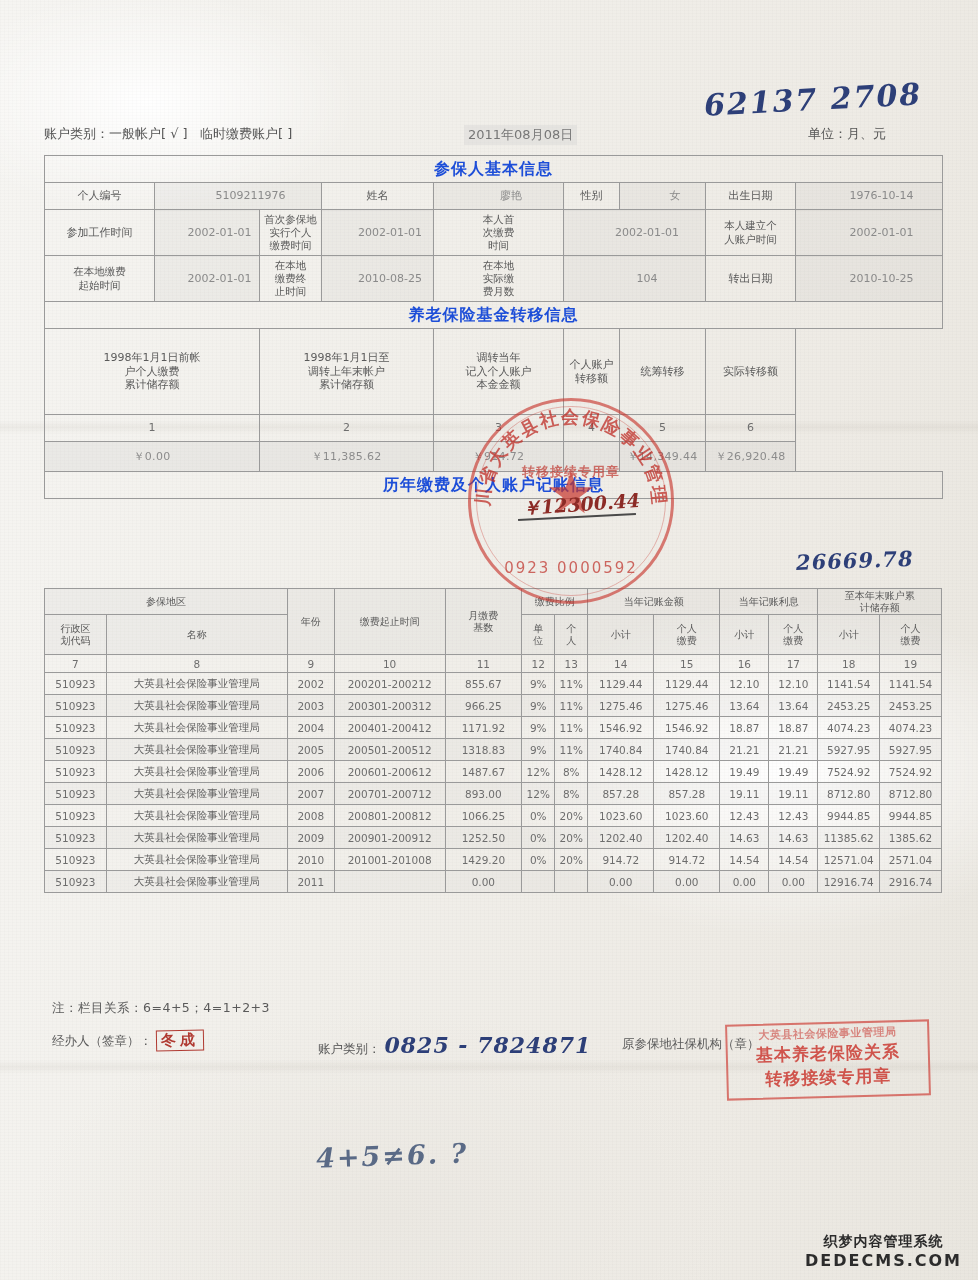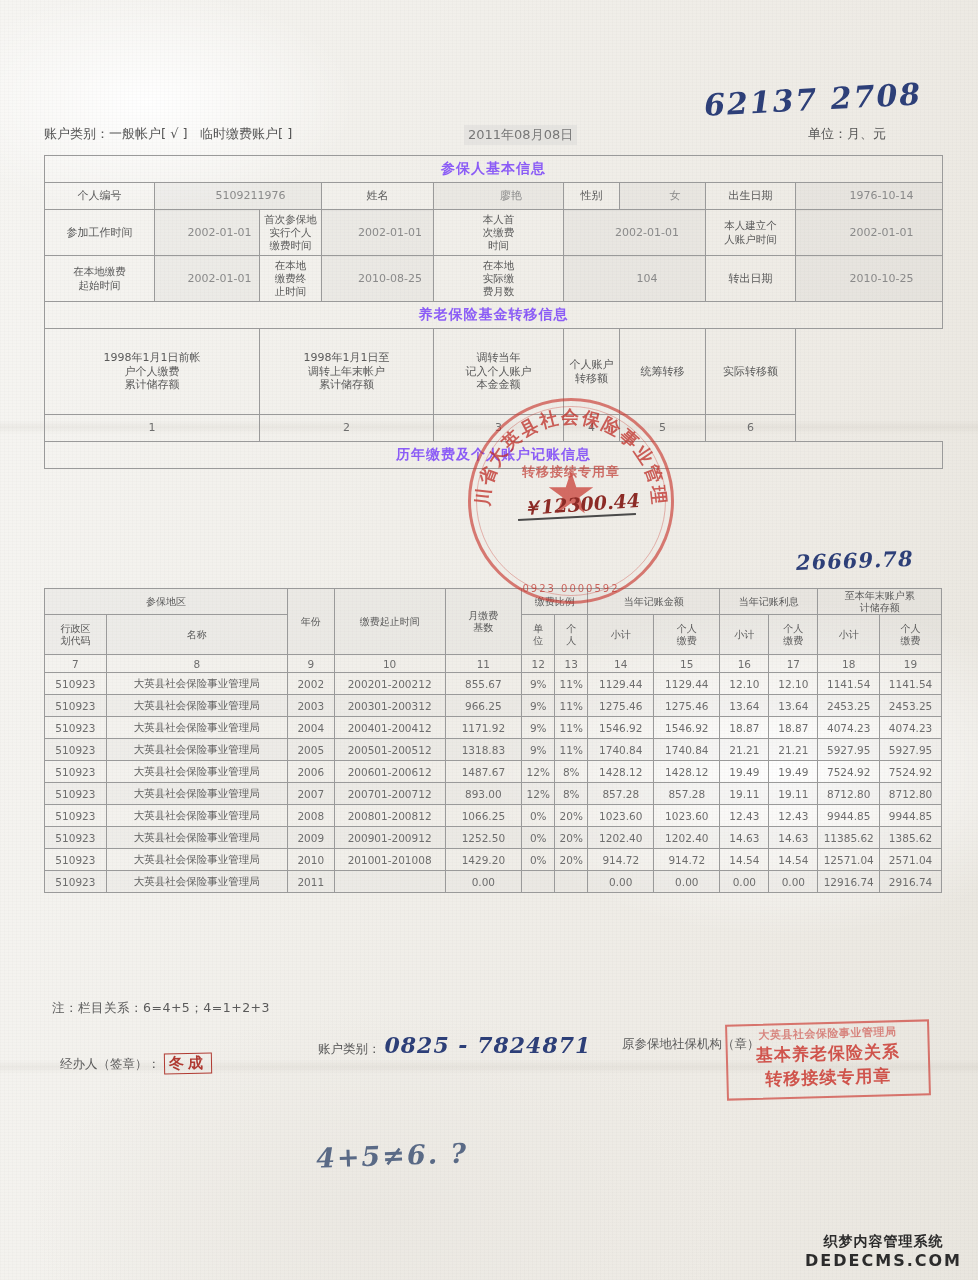--- a/index.html
+++ b/index.html
@@ -47,21 +47,21 @@
     table-layout:fixed;
   }
   table.main td{
     border:1px solid #9a9a9a;
     padding:2px 3px;
     text-align:center;
     vertical-align:middle;
     line-height:1.25;
     height:22px;
   }
-  .sect{font-size:14px;font-weight:bold;color:#8b5cf6;letter-spacing:1px;height:26px;}
+  .sect{font-size:16px;font-weight:bold;color:#1d4ed8;letter-spacing:1px;height:26px;}
   .lbl{color:#5a5a5a;}
   .val{color:#8a8a8a;background:rgba(190,190,190,0.18);}
   .val.dotted{background:
       repeating-linear-gradient(0deg, rgba(150,150,150,0.16) 0 1px, rgba(0,0,0,0) 1px 2px); padding-left: 28px;}
   .smalllbl{font-size:10.5px;}
   .numidx{font-size:11px;color:#6e6e6e;}
   .money{color:#8c8c8c;letter-spacing:0.3px;}
 
   table.hist{
     position:absolute;left:44px;top:588px;width:898px;
@@ -72,21 +72,21 @@
     border:1px solid #9a9a9a;padding:1px 2px;text-align:center;vertical-align:middle;height:19px;
     white-space:nowrap;overflow:hidden;
   }
   table.hist td.h{font-size:10px;line-height:1.15;color:#5a5a5a;background:rgba(190,190,190,0.12);}
   table.hist td.n{font-size:10.5px;color:#6e6e6e;height:15px;}
   table.hist td.d{color:#6d6d6d;font-size:10.5px;}
   table.hist td.nm{text-align:center;font-size:10.5px;}
   table.hist tr.alt td{background:rgba(200,200,200,0.10);}
 
   .note{position:absolute;left:52px;top:1000px;font-size:12.5px;color:#5a5a5a;letter-spacing:0.5px;}
-  .sig{position:absolute;left:60px;top:1030px;font-size:12.5px;color:#5a5a5a;margin-top:23px;}
+  .sig{position:absolute;left:52px;top:1030px;font-size:12.5px;color:#5a5a5a;}
   .tel{position:absolute;left:318px;top:1032px;font-size:12.5px;color:#5a5a5a;}
   .orgsig{position:absolute;left:622px;top:1036px;font-size:12.5px;color:#5a5a5a;}
 
   
   .hw{
     font-family:"DejaVu Serif","Liberation Serif",serif;
     color:#2d3f78;font-style:italic;font-weight:bold;
     transform:rotate(-3deg);
   }
   .hw-topnum{position:absolute;left:704px;top:82px;font-size:30px;letter-spacing:2px;}
@@ -115,22 +115,22 @@
     font-size:58px;color:rgba(200,52,44,0.80);line-height:1;
   }
   .stamp-round .arc{
     position:absolute;left:0;top:0;width:200px;height:200px;
   }
   .stamp-round .arc text{
     fill:rgba(190,45,38,0.85);font-size:18px;font-weight:bold;
     font-family:"DejaVu Sans","Liberation Sans",sans-serif;letter-spacing:2px;
   }
   .stamp-round .code{
-    position:absolute;left:0;right:0;bottom:7px;text-align:center;
-    font-size:10px;color:rgba(190,45,38,0.8);letter-spacing:2px;
+    position:absolute;left:0;right:0;bottom:24px;text-align:center;
+    font-size:15px;color:rgba(190,45,38,0.8);letter-spacing:2px;
   }
   .stamp-round .mid{
     position:absolute;left:0;right:0;top:62px;text-align:center;
     font-size:13px;color:rgba(190,45,38,0.75);font-weight:bold;letter-spacing:1px;
   }
 
   
   .stamp-rect{
     position:absolute;left:726px;top:1022px;width:200px;height:72px;
     border:2.5px solid rgba(205,60,52,0.75);
@@ -276,20 +276,28 @@
       <td class="lbl">统筹转移</td>
       <td class="lbl">实际转移额</td>
     </tr>
     <tr style="height:24px">
       <td class="numidx" colspan="2">1</td>
       <td class="numidx" colspan="2">2</td>
       <td class="numidx" colspan="2">3</td>
       <td class="numidx">4</td>
       <td class="numidx">5</td>
       <td class="numidx">6</td>
+    </tr>
+    <tr style="height:30px">
+      <td class="val money" colspan="2">￥0.00</td>
+      <td class="val money" colspan="2">￥11,385.62</td>
+      <td class="val money" colspan="2">￥914.72</td>
+      <td class="val money"></td>
+      <td class="val money">￥14,349.44</td>
+      <td class="val money">￥26,920.48</td>
     </tr>
     <tr>
           <td class="sect" colspan="10">历年缴费及个人账户记账信息</td>
         </tr>
   </tbody>
     </table>
 
   <table class="hist">
     <colgroup>
       <col style="width:58px">

